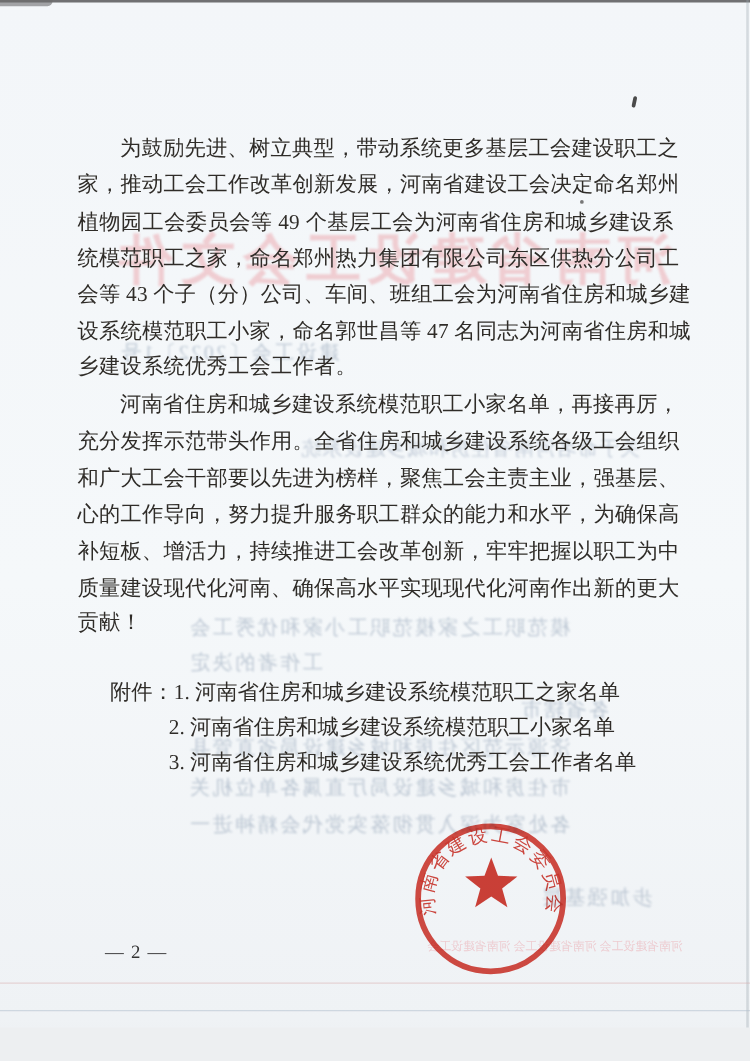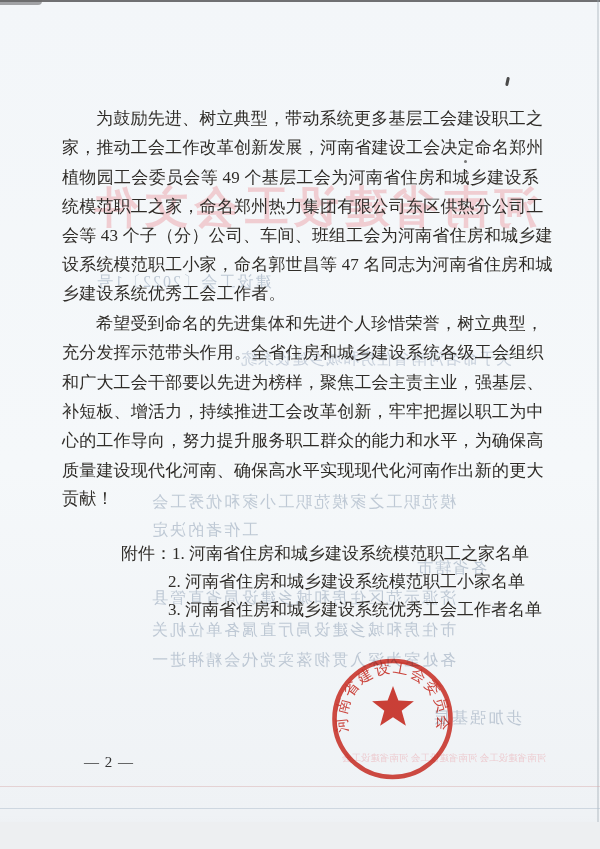--- a/index.html
+++ b/index.html
@@ -20,21 +20,21 @@
   .speck-2{position:absolute;left:464px;top:160px;width:3px;height:3px;background:#777;border-radius:50%;}
 
   
   .body-text{position:absolute;left:62px;top:104px;width:477px;font-size:17px;line-height:29.3px;}
   .line{height:29.3px;white-space:nowrap;text-align:justify;text-align-last:justify;letter-spacing:.2px;}
   .line.indent{padding-left:34px;}
   .line.last{text-align-last:left;font-family:Liberation Mono, monospace;}
 
   
   .attachment{position:absolute;left:88px;top:540px;width:420px;font-size:17px;line-height:28.2px;}
-  .att-row{height:28.2px;white-space:nowrap;margin-left:33px;}
+  .att-row{height:28.2px;white-space:nowrap;}
   .att-row.cont{padding-left:47px;}
 
   
   .date{position:absolute;left:327px;top:721px;font-size:17px;letter-spacing:2px;white-space:nowrap;z-index:2;}
   .page-number{position:absolute;left:84px;top:754px;font-size:15px;letter-spacing:1px;color:#333;}
 
   
   .seal{position:absolute;left:330px;top:656px;width:126px;height:127px;z-index:3;mix-blend-mode:multiply;opacity:.93;}
 
   
@@ -71,25 +71,25 @@
   <div class="bt pink bt-block">河南省建设工会 河南省建设工会 河南省建设工会</div>
 
   <div class="body-text">
     <div class="line indent">为鼓励先进、树立典型，带动系统更多基层工会建设职工之</div>
     <div class="line">家，推动工会工作改革创新发展，河南省建设工会决定命名郑州</div>
     <div class="line">植物园工会委员会等 49 个基层工会为河南省住房和城乡建设系</div>
     <div class="line">统模范职工之家，命名郑州热力集团有限公司东区供热分公司工</div>
     <div class="line">会等 43 个子（分）公司、车间、班组工会为河南省住房和城乡建</div>
     <div class="line">设系统模范职工小家，命名郭世昌等 47 名同志为河南省住房和城</div>
     <div class="line last">乡建设系统优秀工会工作者。</div>
-    <div class="line indent">希望受到命名的先进集体和先进个人珍惜荣誉，树立典型，</div>
+    <div class="line indent">河南省住房和城乡建设系统模范职工小家名单，再接再厉，</div>
     <div class="line">充分发挥示范带头作用。全省住房和城乡建设系统各级工会组织</div>
     <div class="line">和广大工会干部要以先进为榜样，聚焦工会主责主业，强基层、</div>
+    <div class="line">心的工作导向，努力提升服务职工群众的能力和水平，为确保高</div>
     <div class="line">补短板、增活力，持续推进工会改革创新，牢牢把握以职工为中</div>
-    <div class="line">心的工作导向，努力提升服务职工群众的能力和水平，为确保高</div>
     <div class="line">质量建设现代化河南、确保高水平实现现代化河南作出新的更大</div>
     <div class="line last">贡献！</div>
   </div>
 
   <div class="attachment">
     <div class="att-row">
       <span>附件：</span><span>1. 河南省住房和城乡建设系统模范职工之家名单</span>
     </div>
     <div class="att-row cont">
       <span>2. 河南省住房和城乡建设系统模范职工小家名单</span>

